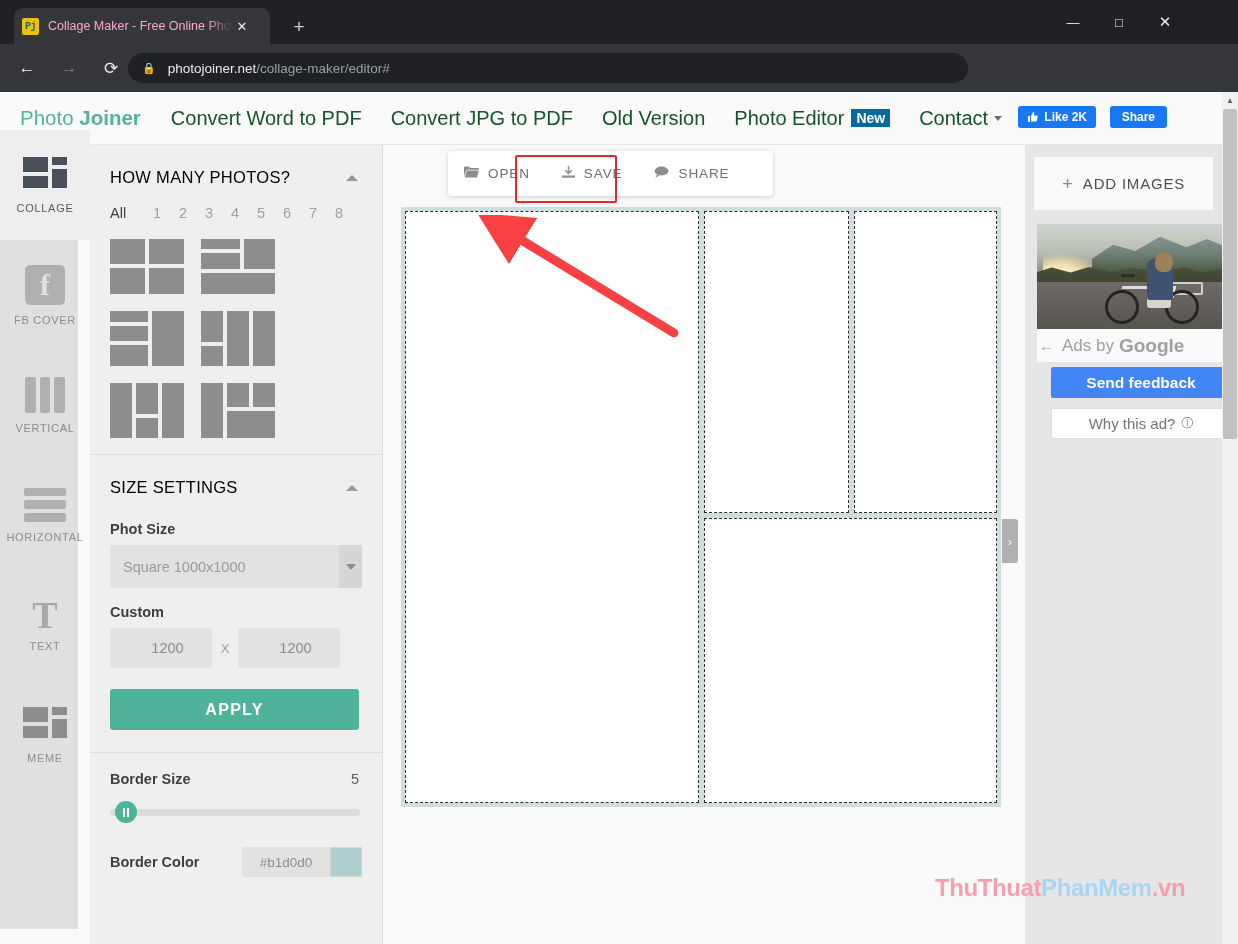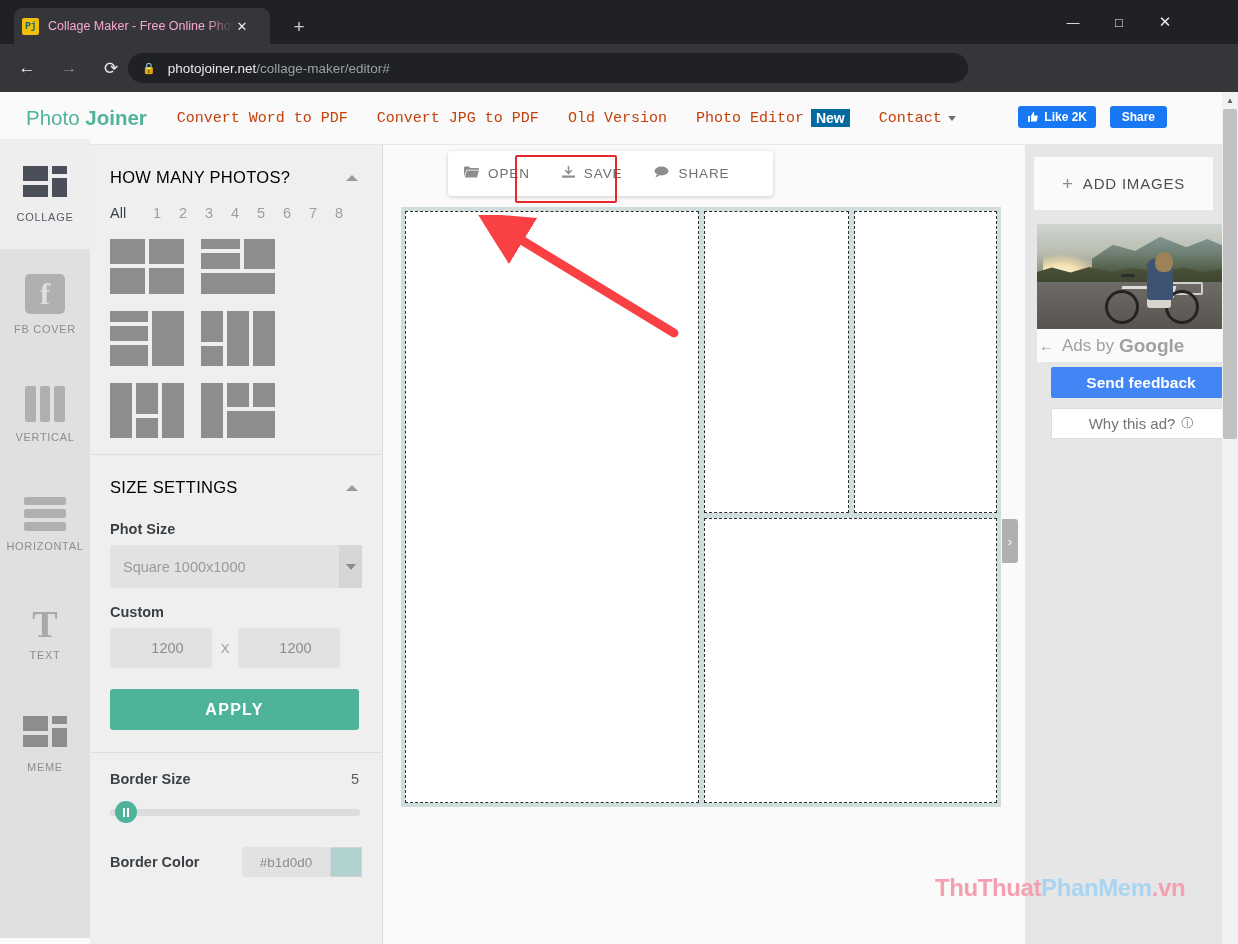--- a/index.html
+++ b/index.html
@@ -105,28 +105,28 @@
   }
   .sb-thumb {
     position: absolute; top: 17px; left: 1px; width: 14px; height: 330px;
     background: #c1c1c1; border-radius: 2px;
   }
 
   
   .sitenav {
     position: absolute; top: 0; left: 0; width: 1222px; height: 53px;
     background: #fafafa; border-bottom: 1px solid #e6e6e6;
-    display: flex; align-items: center; padding-left: 26px;
+    display: flex; align-items: center; padding-left: 20px;
   }
   .logo { font-size: 20.5px; color: #4fb39a; margin-right: 30px; white-space: nowrap; }
   .logo b { font-weight: bold; }
   .logo span.light { font-weight: normal; }
   .navlink {
-    font-size: 15px; color: #c2410c; margin-right: 29px; white-space: nowrap;
-    display: flex; align-items: center; font-family: Liberation Mono, monospace;
+    font-size: 20px; color: #14532d; margin-right: 29px; white-space: nowrap;
+    display: flex; align-items: center;
   }
   .badge-new {
     background: #0369a1; color: #fff; font-size: 14px; font-weight: bold;
     padding: 1px 5px; margin-left: -22px; margin-right: 29px;
   }
   .caret-down {
     width: 0; height: 0; border-left: 4px solid transparent;
     border-right: 4px solid transparent; border-top: 5px solid #6b7073;
     margin-left: 6px;
   }
@@ -136,21 +136,21 @@
     border-radius: 3px; display: flex; align-items: center; padding: 0 9px;
   }
   .fb-share {
     position: absolute; right: 55px; top: 14px; height: 22px;
     background: #1877f2; color: #fff; font-size: 12px; font-weight: bold;
     border-radius: 3px; display: flex; align-items: center; padding: 0 12px;
   }
 
   
   .rail {
-    position: absolute; top: 47px; left: 0; width: 90px; height: 799px;
+    position: absolute; top: 38px; left: 0; width: 78px; height: 799px;
     background: #e0e0e0;
   }
   .rail-item {
     width: 90px; height: 110px; display: flex; flex-direction: column;
     align-items: center; justify-content: center;
   }
   .rail-item.active { background: #eeeeee; }
   .rail-label {
     font-size: 11px; color: #8d8d8d; letter-spacing: 0.7px; margin-top: 9px;
   }

